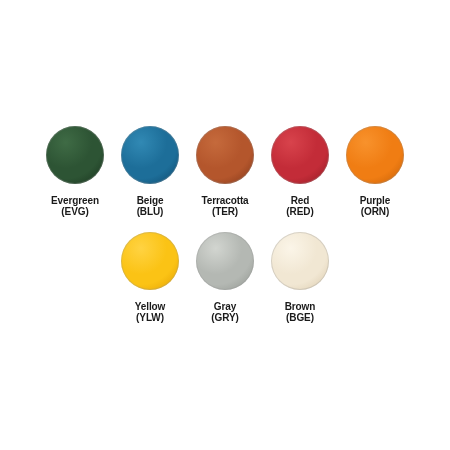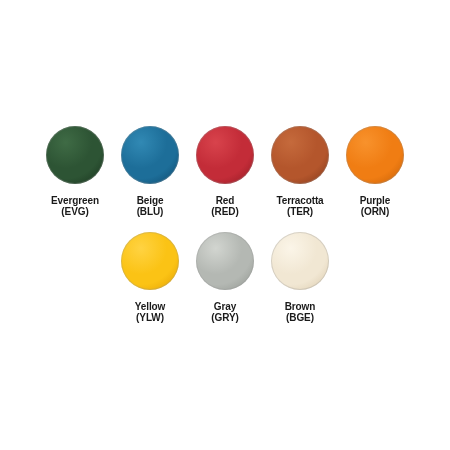--- a/index.html
+++ b/index.html
@@ -82,31 +82,31 @@
         </div>
       </div>
       <div class="swatch-cell">
         <div class="swatch edge" style="background: radial-gradient(circle at 34% 28%, rgb(49, 137, 180) 0%, rgb(29, 110, 153) 46%, rgb(29, 110, 153) 64%, rgb(12, 68, 104) 100%);"></div>
         <div class="label">
           <span class="name">Beige</span>
           <span class="code">(BLU)</span>
         </div>
       </div>
       <div class="swatch-cell">
+        <div class="swatch edge" style="background: radial-gradient(circle at 34% 28%, rgb(197, 106, 60) 0%, rgb(180, 86, 44) 46%, rgb(180, 86, 44) 64%, rgb(125, 52, 23) 100%);"></div>
+        <div class="label">
+          <span class="name">Terracotta</span>
+          <span class="code">(TER)</span>
+        </div>
+      </div>
+      <div class="swatch-cell">
         <div class="swatch edge" style="background: radial-gradient(circle at 34% 28%, rgb(216, 67, 76) 0%, rgb(195, 44, 56) 46%, rgb(195, 44, 56) 64%, rgb(140, 24, 32) 100%);"></div>
         <div class="label">
           <span class="name">Red</span>
           <span class="code">(RED)</span>
-        </div>
-      </div>
-      <div class="swatch-cell">
-        <div class="swatch edge" style="background: radial-gradient(circle at 34% 28%, rgb(197, 106, 60) 0%, rgb(180, 86, 44) 46%, rgb(180, 86, 44) 64%, rgb(125, 52, 23) 100%);"></div>
-        <div class="label">
-          <span class="name">Terracotta</span>
-          <span class="code">(TER)</span>
         </div>
       </div>
       <div class="swatch-cell">
         <div class="swatch edge" style="background: radial-gradient(circle at 34% 28%, rgb(248, 146, 44) 0%, rgb(240, 125, 19) 46%, rgb(240, 125, 19) 64%, rgb(192, 92, 5) 100%);"></div>
         <div class="label">
           <span class="name">Purple</span>
           <span class="code">(ORN)</span>
         </div>
       </div>
     </div>

